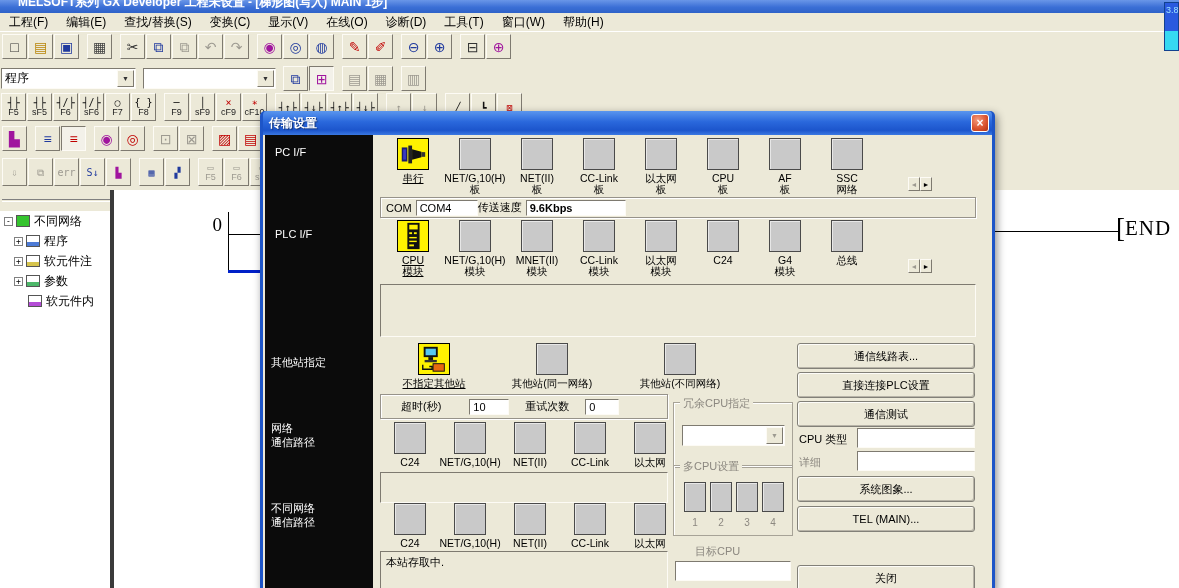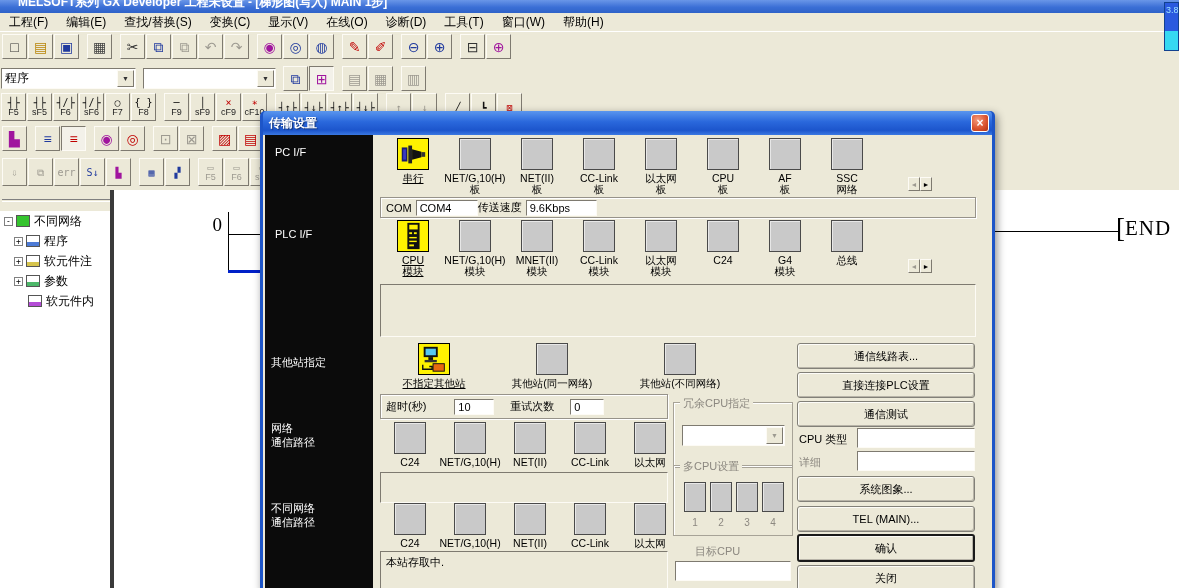--- a/index.html
+++ b/index.html
@@ -434,21 +434,21 @@
       </div>
     <div class="scrl" style="left:645px; top:42px;">
       <span class="dis">◄</span>
       <span>►</span>
     </div>
 
     <div class="bar etched" style="left:117px; top:62px; width:596px; height:21px; padding-left:5px;">
       <span>COM</span>
       <span class="sunk" style="width:62px; margin-left:4px;">COM4</span>
       <span style="">传送速度</span>
-      <span class="sunk" style="width:71px; margin-left:4px;">9.6Kbps</span>
+      <span class="sunk" style="width:100px; margin-left:4px;font-weight:bold;">9.6Kbps</span>
     </div>
 
     <div class="hw-row" style="left:119px; top:85px;" id="plcifRow">
         <div class="hw-item" style="width: 62px;">
           <div class="hw-icon sel">
             <svg viewBox="0 0 32 32">
               <rect x="10" y="2" width="13" height="28" fill="#111"></rect>
               <rect x="12" y="4" width="9" height="5" fill="#FFF200"></rect>
               <rect x="12" y="12" width="3" height="2" fill="#FFF200"></rect>
               <rect x="17" y="12" width="3" height="2" fill="#FFF200"></rect>
@@ -518,21 +518,21 @@
         <div class="hw-item" style="width: 128px;">
           <div class="hw-icon"></div>
           <div class="hw-label">其他站(同一网络)</div>
         </div>
         <div class="hw-item" style="width: 128px;">
           <div class="hw-icon"></div>
           <div class="hw-label">其他站(不同网络)</div>
         </div>
       </div>
 
-    <div class="bar etched" style="left:117px; top:259px; width:288px; height:25px; padding-left:5px;">
+    <div class="bar etched" style="left:117px; top:259px; width:288px; height:25px; padding-left:20px;">
       <span>超时(秒)</span>
       <span class="sunk" style="width:40px; margin-left:28px;">10</span>
       <span style="margin-left:16px;">重试次数</span>
       <span class="sunk" style="width:34px; margin-left:16px;">0</span>
     </div>
 
     <div class="hw-row" style="left:117px; top:287px;" id="netRow">
         <div class="hw-item" style="width: 60px;">
           <div class="hw-icon"></div>
           <div class="hw-label">C24</div>
@@ -610,16 +610,15 @@
 
     <div class="rbtn" style="top:208px;">通信线路表...</div>
     <div class="rbtn" style="top:237px;">直接连接PLC设置</div>
     <div class="rbtn" style="top:266px;">通信测试</div>
     <div style="position:absolute; left:536px; top:297px;text-align:center;">CPU 类型</div>
     <div class="sunk" style="position:absolute; left:594px; top:293px; width:118px; height:20px;"></div>
     <div class="gray-lbl" style="position:absolute; left:536px; top:320px;">详细</div>
     <div class="sunk" style="position:absolute; left:594px; top:316px; width:118px; height:20px;"></div>
     <div class="rbtn" style="top:341px;">系统图象...</div>
     <div class="rbtn" style="top:371px;">TEL (MAIN)...</div>
-    <div class="rbtn default" style="top:399px; height:28px;">确认</div>
     <div class="rbtn" style="top:430px;">关闭</div>
   </div>
 </div>
 
 </body></html>

